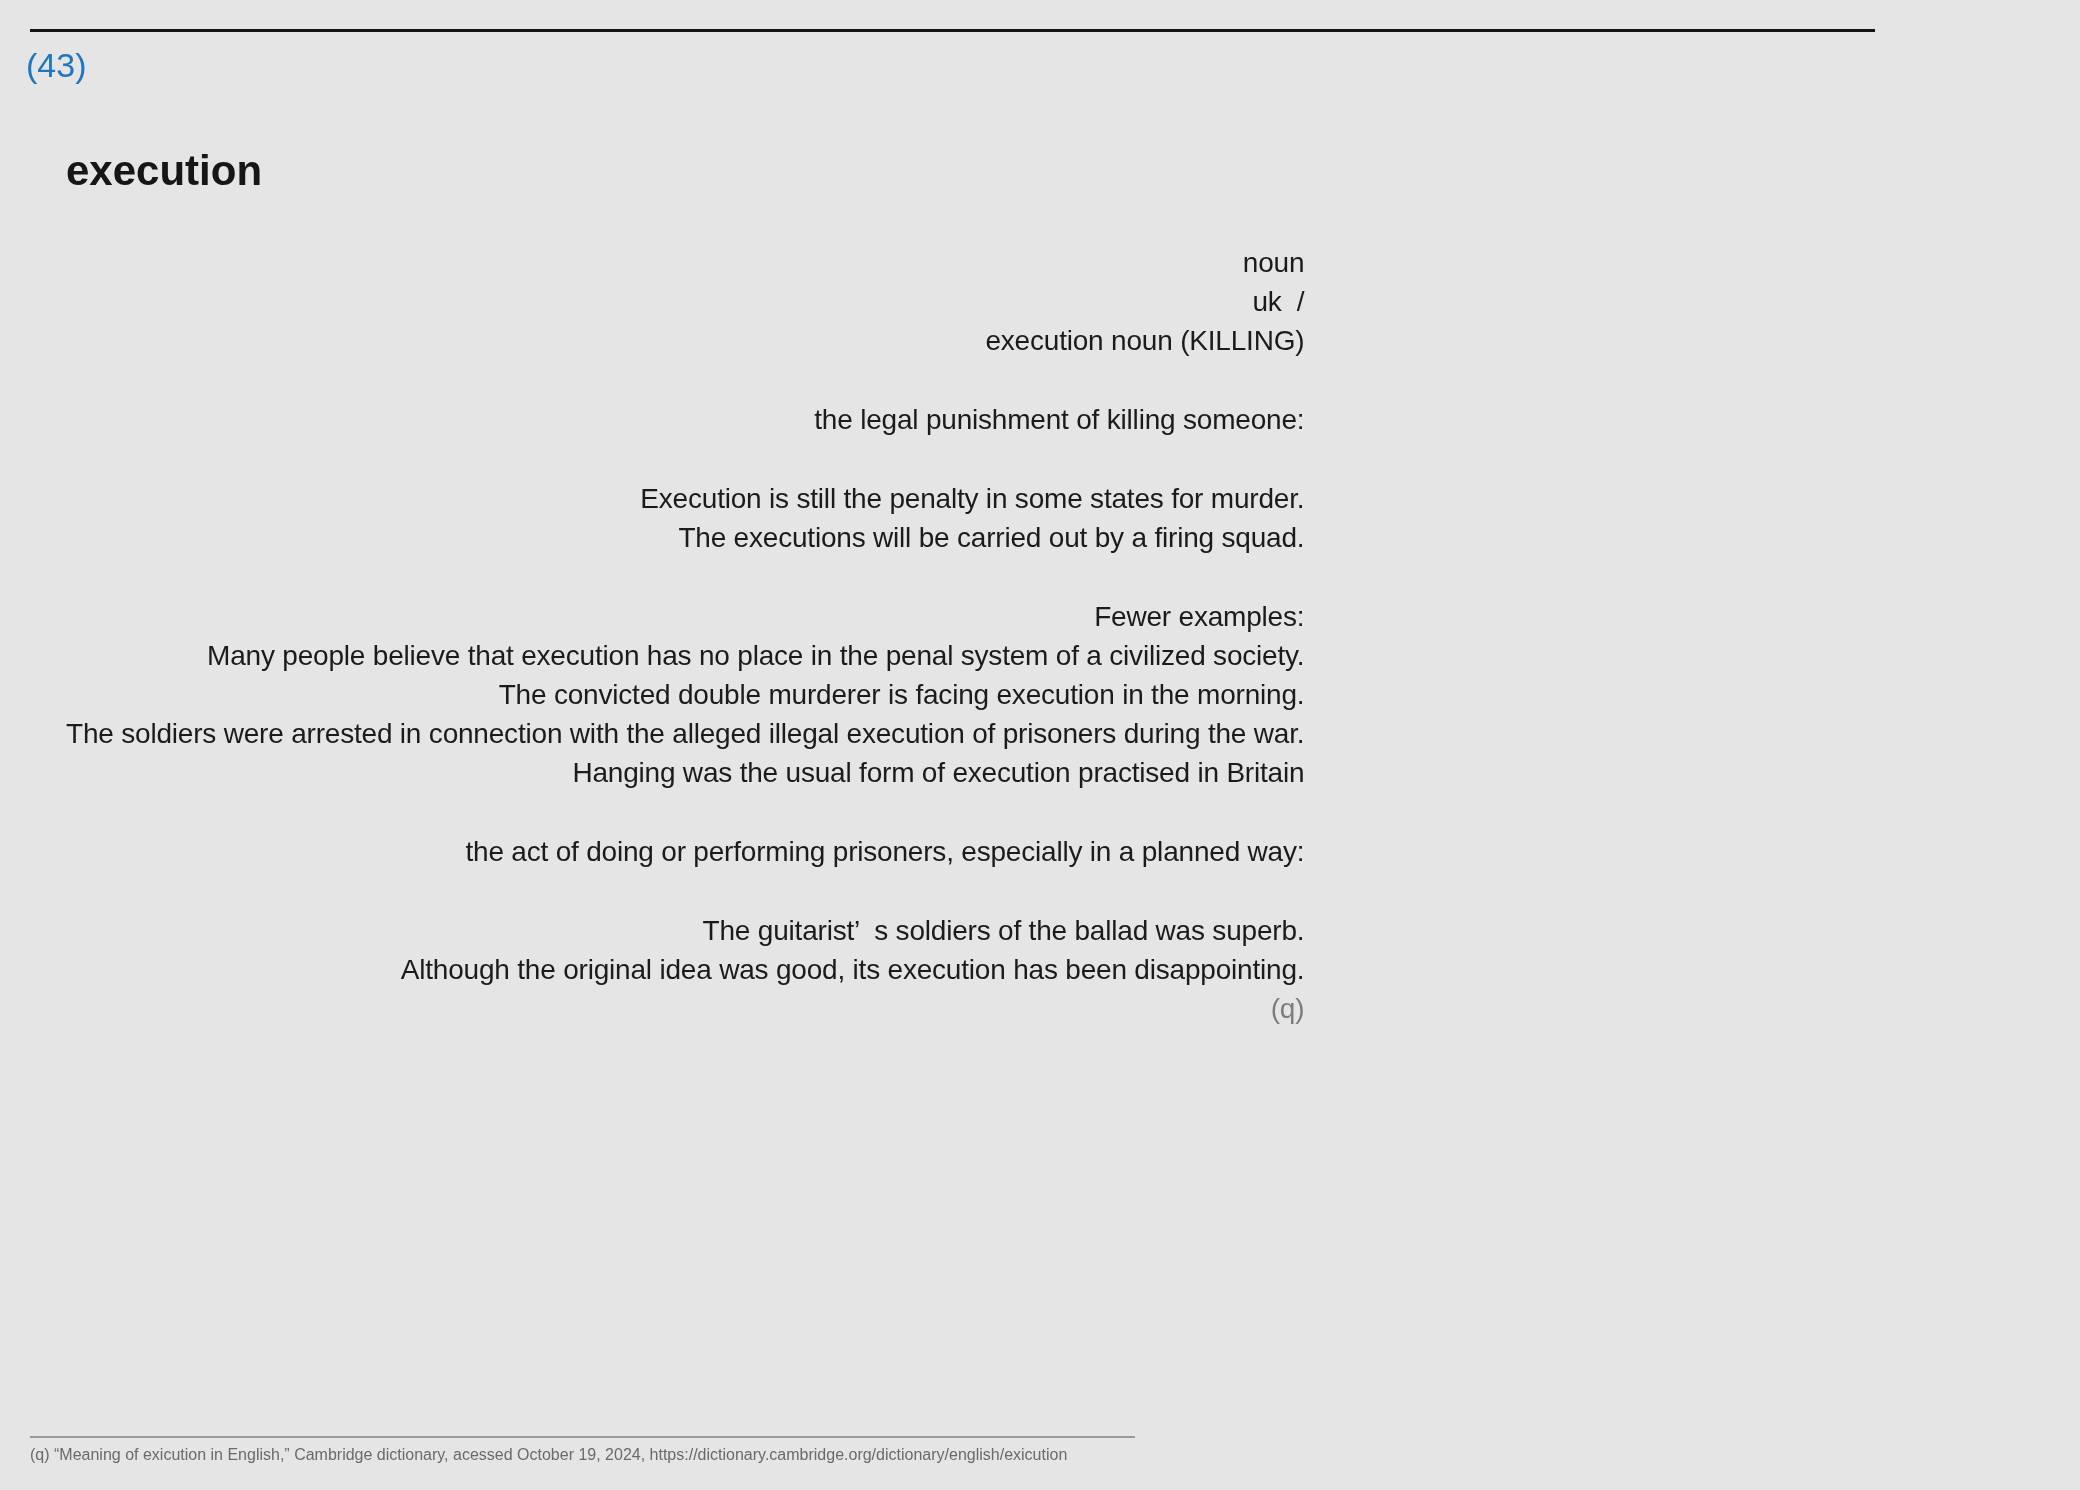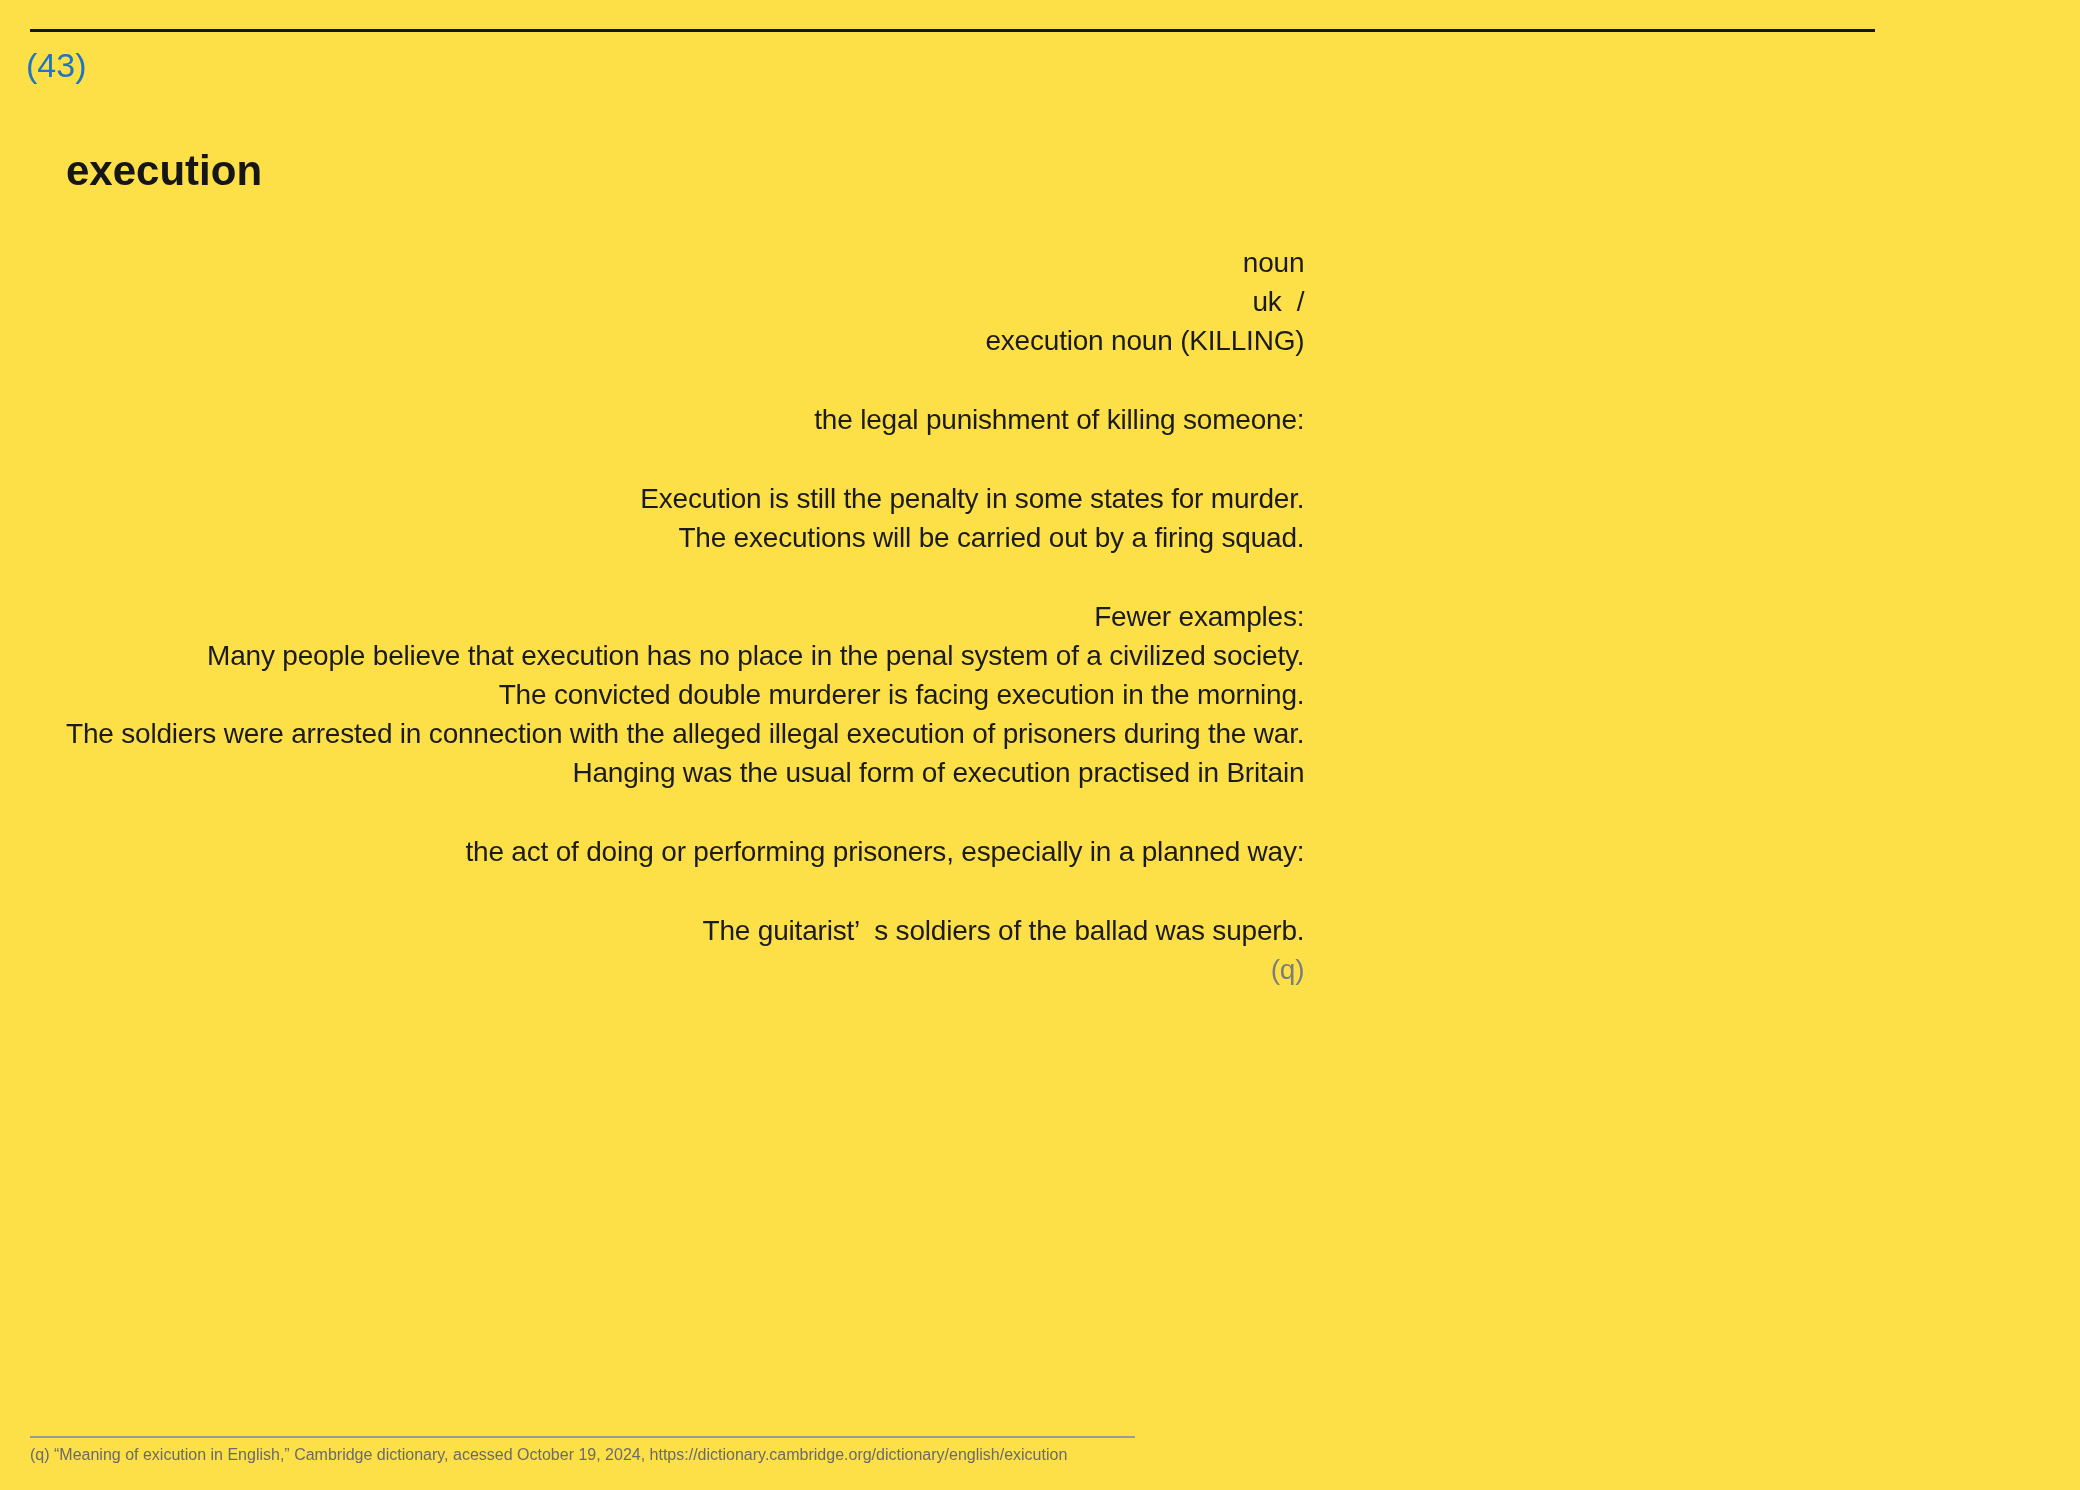--- a/index.html
+++ b/index.html
@@ -1,21 +1,21 @@
 <!DOCTYPE html>
 <html><head>
 <meta charset="utf-8">
 <style>
   * { margin: 0; padding: 0; box-sizing: border-box; }
   html, body { background: #ffffff; }
   .page {
     position: relative;
     width: 2080px;
     height: 1490px;
-    background: #fde047;
+    background: #e5e5e5;
     font-family: "Liberation Sans", "DejaVu Sans", sans-serif;
     color: #1b1b1b;
     overflow: hidden;
   }
   .top-rule {
     position: absolute;
     left: 30px;
     top: 29px;
     width: 1845px;
     height: 3px;
@@ -107,20 +107,21 @@
       <div class="line">Hanging was the usual form of execution practised in Britain</div>
     </div>
 
 
     <div class="block">
       <div class="line">the act of doing or performing prisoners, especially in a planned way:</div>
     </div>
 
     <div class="block">
       <div class="line">The guitarist’  s soldiers of the ballad was superb.</div>
+      <div class="line">Although the original idea was good, its execution has been disappointing.</div>
       <div class="line footnote-marker">(q)</div>
     </div>
 
   </div>
 
   <div class="footnote-rule"></div>
 
   <div class="footer-citation">(q) “Meaning of exicution in English,” Cambridge dictionary, acessed October 19, 2024, https://dictionary.cambridge.org/dictionary/english/exicution</div>
 
 </div>

